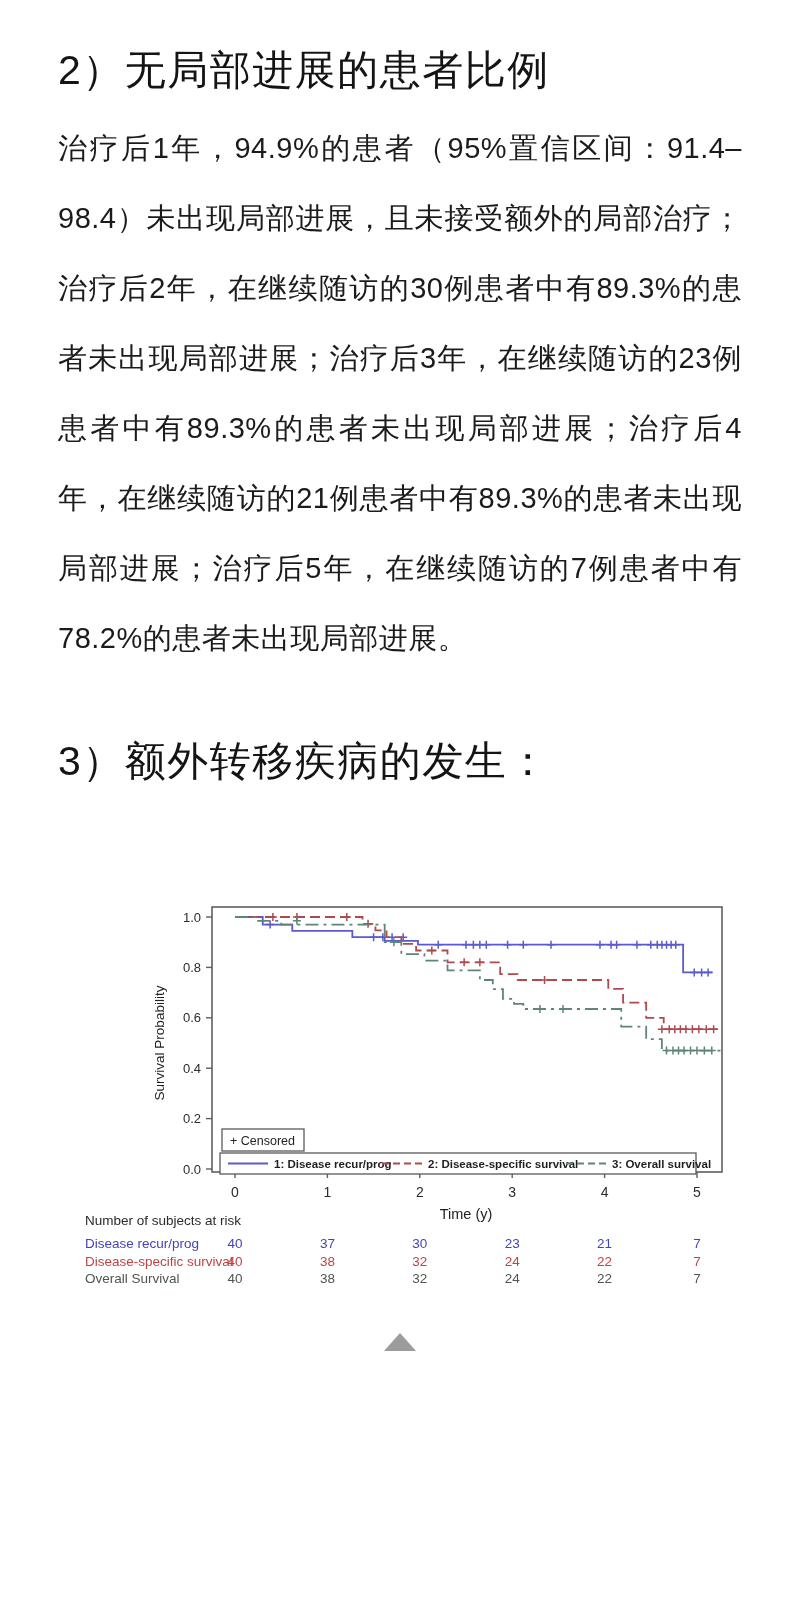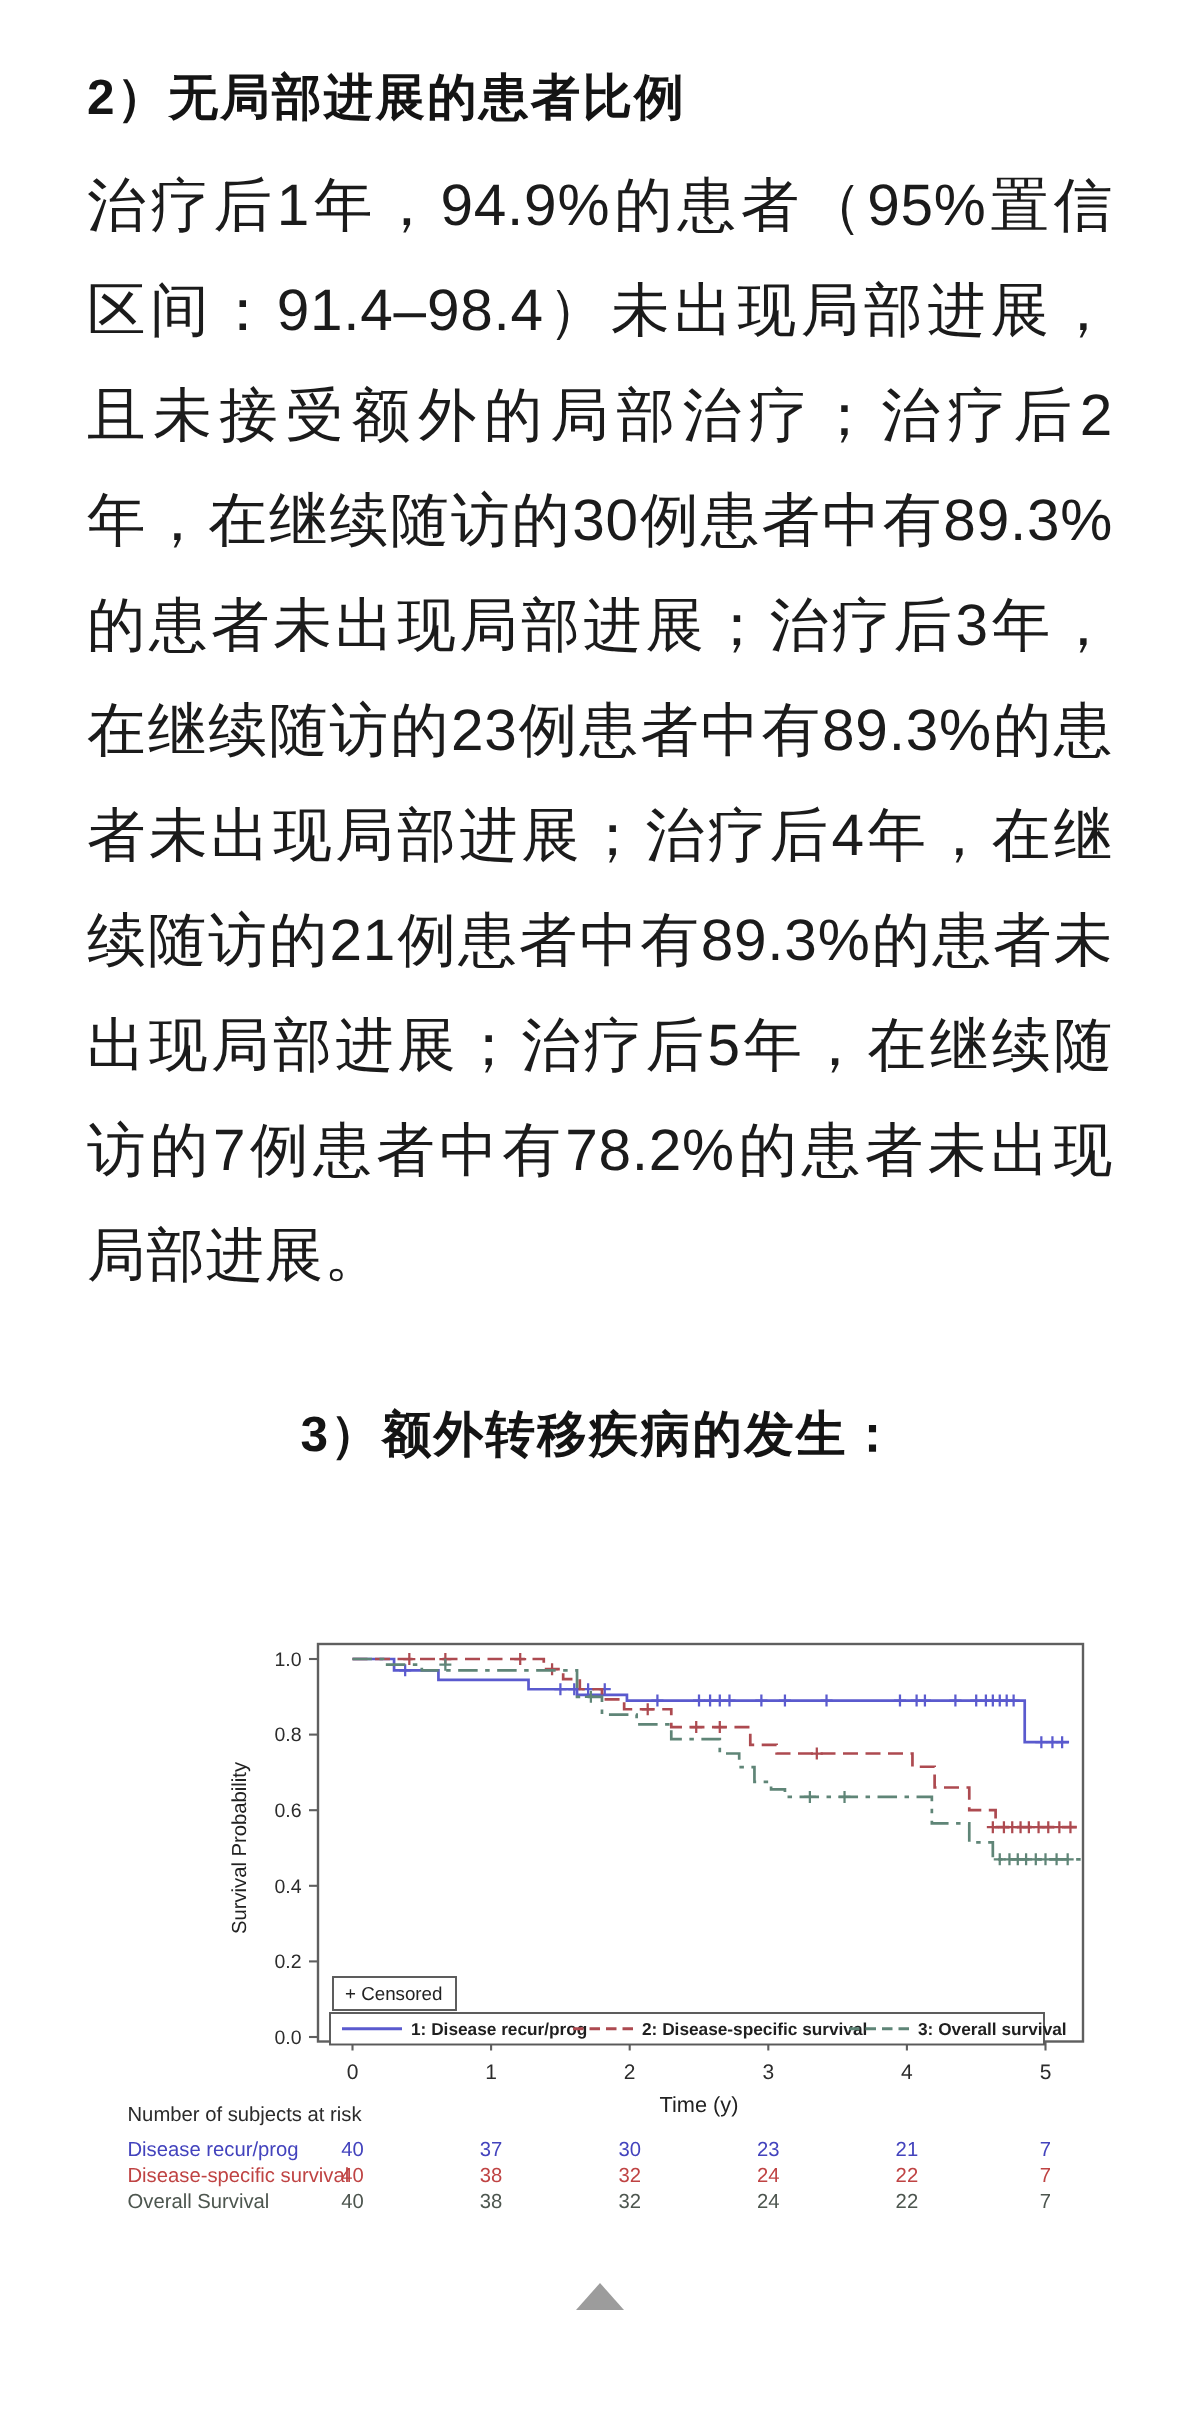--- a/index.html
+++ b/index.html
@@ -3,26 +3,26 @@
 <meta charset="utf-8">
 <style>
   html,body{margin:0;padding:0;background:#ffffff;}
   body{
     width:800px;min-height:1623px;
     font-family:"Liberation Sans","DejaVu Sans",sans-serif;
     color:#1b1b1b;
   }
   .page{padding:44px 58px 0 58px;}
   .sec-heading{
-    font-size:33px;font-weight:bold;color:#141414;
+    font-size:41px;font-weight:normal;color:#141414;
     letter-spacing:1.5px;margin:0 0 16px 0;line-height:1.3;
   }
-  .sec-heading.second{margin-top:62px;text-align:center;}
+  .sec-heading.second{margin-top:62px;}
   .body-text{
-    font-size:39px;line-height:70px;letter-spacing:0.5px;
+    font-size:29px;line-height:70px;letter-spacing:0.5px;
     text-align:justify;margin:0;color:#1b1b1b;
   }
   figure{margin:78px 0 0 0;padding:0;width:800px;}
   .chart-wrap{position:relative;width:688px;height:428px;}
   .chart-wrap svg{display:block;}
   .fig-toggle{width:800px;display:flex;justify-content:center;margin-top:38px;}
   .tri{
     width:0;height:0;cursor:pointer;
     border-left:16px solid transparent;
     border-right:16px solid transparent;

